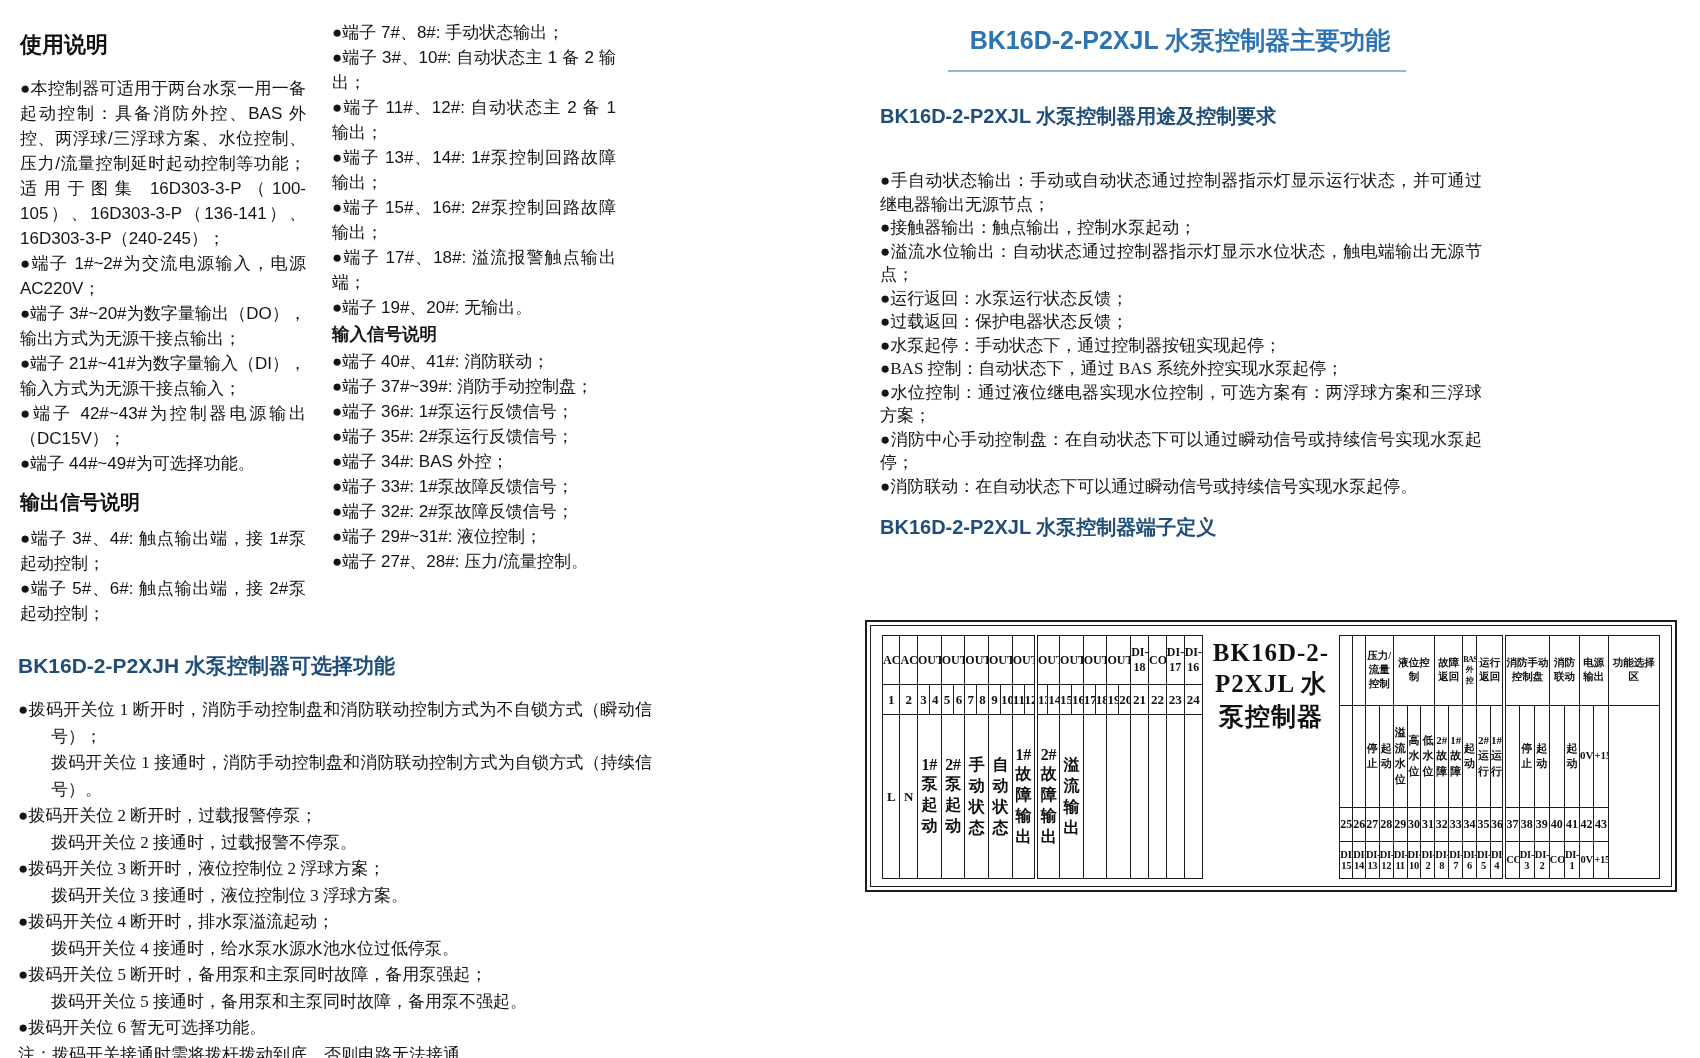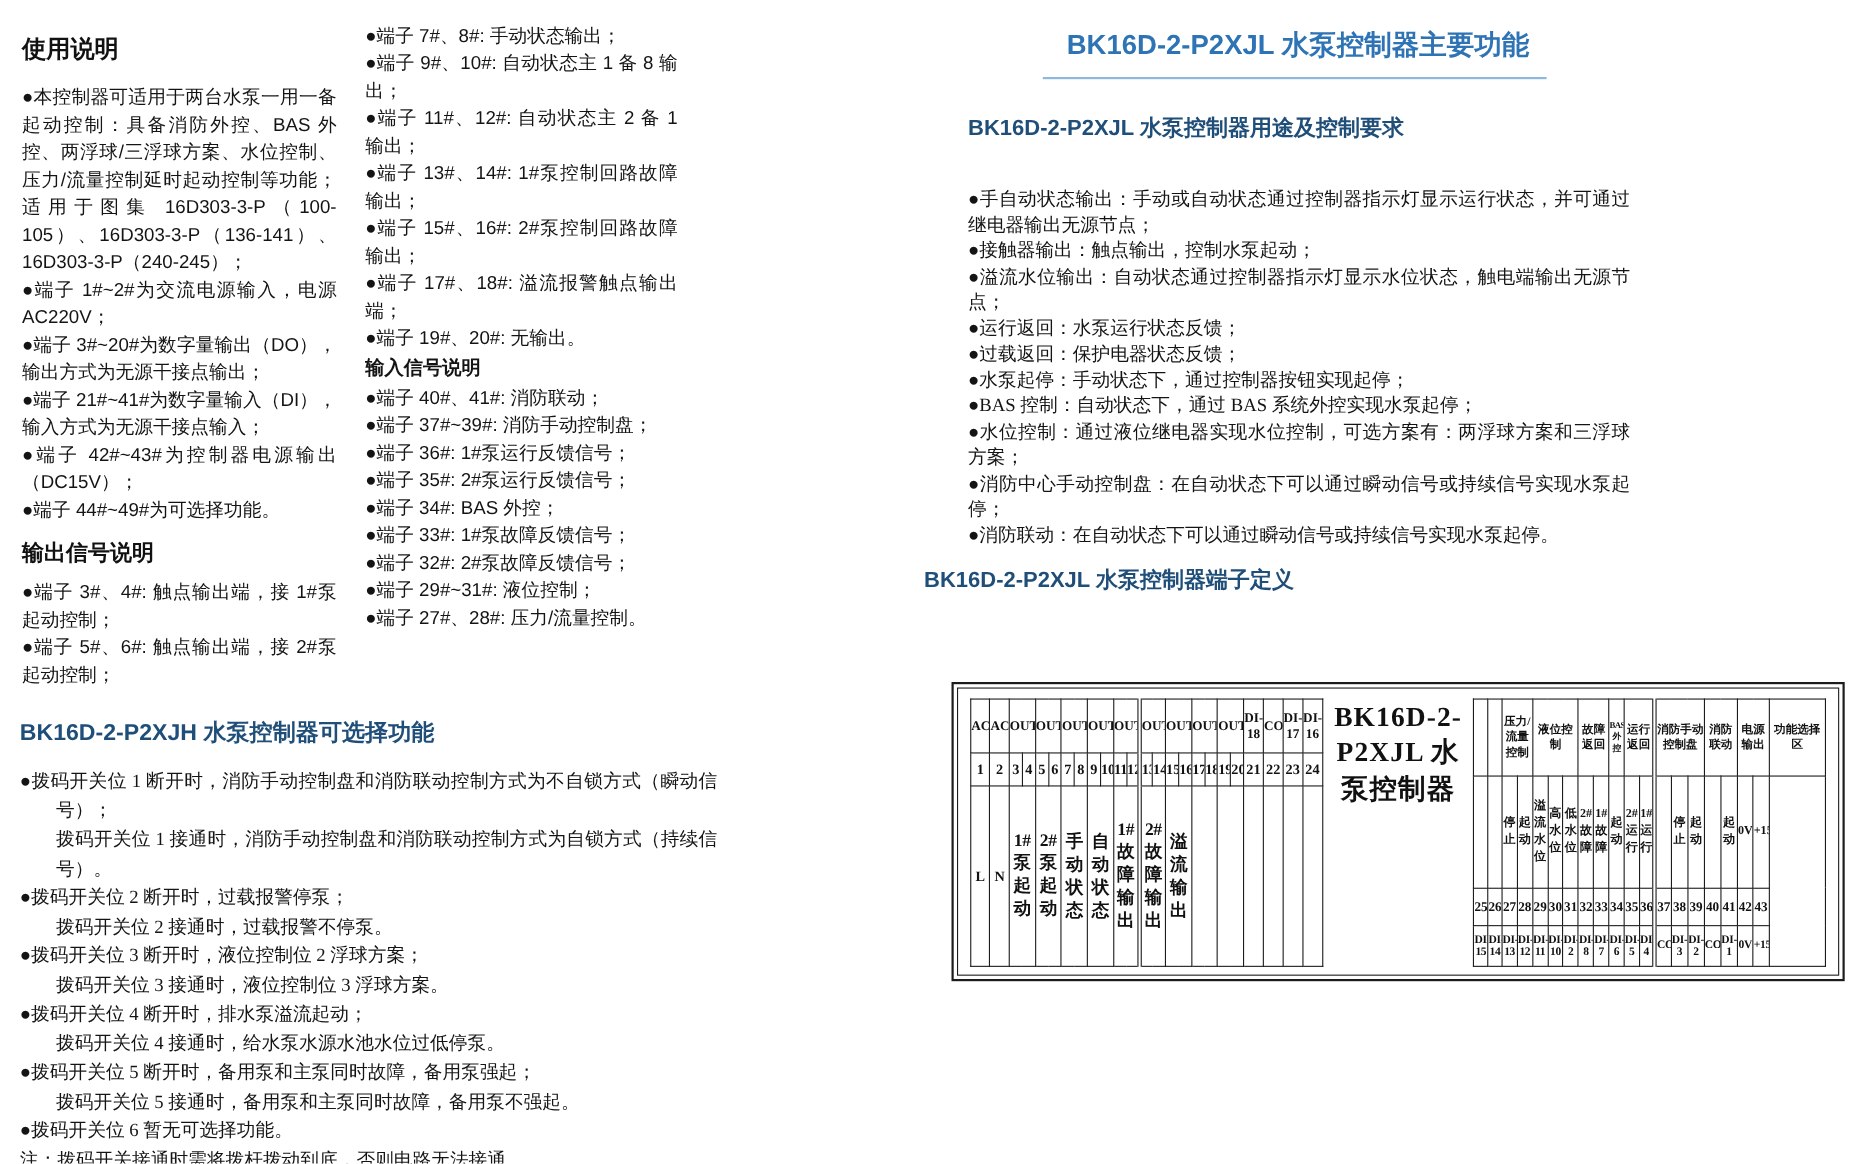--- a/index.html
+++ b/index.html
@@ -22,21 +22,21 @@
   .opt-on{font-size:17px;line-height:26.5px;padding-left:33px;text-align:justify;}
   .opt-note{font-size:17px;line-height:26.5px;}
 
   
   #main-title{position:absolute;left:880px;top:24px;width:600px;text-align:center;
               font-size:25px;font-weight:bold;color:#2E74B5;}
   #title-rule{position:absolute;left:948px;top:70px;width:458px;height:2px;background:#8FB8DE;}
   #usage-title{position:absolute;left:880px;top:103px;width:600px;font-size:20px;font-weight:bold;color:#1F4E79;}
   #usage-bullets{position:absolute;left:880px;top:169px;width:602px;font-family:"Liberation Serif",serif;}
   #usage-bullets .li{font-size:17px;line-height:23.5px;}
-  #terminal-title{position:absolute;left:840px;top:514px;width:600px;font-size:20px;font-weight:bold;color:#1F4E79;}
+  #terminal-title{position:absolute;left:880px;top:514px;width:600px;font-size:20px;font-weight:bold;color:#1F4E79;}
 
   
   #draw{position:absolute;left:865px;top:620px;width:812px;height:272px;border:2px solid #1c1c1c;
         padding:3px;box-sizing:border-box;background:#fff;}
   #draw-inner{border:1.5px solid #1c1c1c;width:100%;height:100%;box-sizing:border-box;
               padding:9px 11px 7px 11px;display:flex;flex-direction:row;justify-content:space-between;}
   table.tt{border-collapse:collapse;table-layout:fixed;width:100%;
            font-family:"Liberation Serif",serif;font-weight:bold;color:#111;}
   .tt td{border:1.5px solid #1c1c1c;text-align:center;vertical-align:middle;padding:0;overflow:hidden;}
   .tt .dbl{border-left:4px double #1c1c1c;margin-left:14px;}
@@ -66,21 +66,21 @@
     <div class="li">●端子 21#~41#为数字量输入（DI），输入方式为无源干接点输入；</div>
     <div class="li">●端子 42#~43#为控制器电源输出（DC15V）；</div>
     <div class="li">●端子 44#~49#为可选择功能。</div>
     <h2 class="sec">输出信号说明</h2>
     <div class="li">●端子 3#、4#: 触点输出端，接 1#泵起动控制；</div>
     <div class="li">●端子 5#、6#: 触点输出端，接 2#泵起动控制；</div>
   </div>
 
   <div class="col" id="col-mid">
     <div class="li">●端子 7#、8#: 手动状态输出；</div>
-    <div class="li">●端子 9#、10#: 自动状态主 1 备 8 输出；</div>
+    <div class="li">●端子 3#、10#: 自动状态主 1 备 2 输出；</div>
     <div class="li">●端子 11#、12#: 自动状态主 2 备 1 输出；</div>
     <div class="li">●端子 13#、14#: 1#泵控制回路故障输出；</div>
     <div class="li">●端子 15#、16#: 2#泵控制回路故障输出；</div>
     <div class="li">●端子 17#、18#: 溢流报警触点输出端；</div>
     <div class="li">●端子 19#、20#: 无输出。</div>
     <div class="inline-h">输入信号说明</div>
     <div class="li">●端子 40#、41#: 消防联动；</div>
     <div class="li">●端子 37#~39#: 消防手动控制盘；</div>
     <div class="li">●端子 36#: 1#泵运行反馈信号；</div>
     <div class="li">●端子 35#: 2#泵运行反馈信号；</div>

